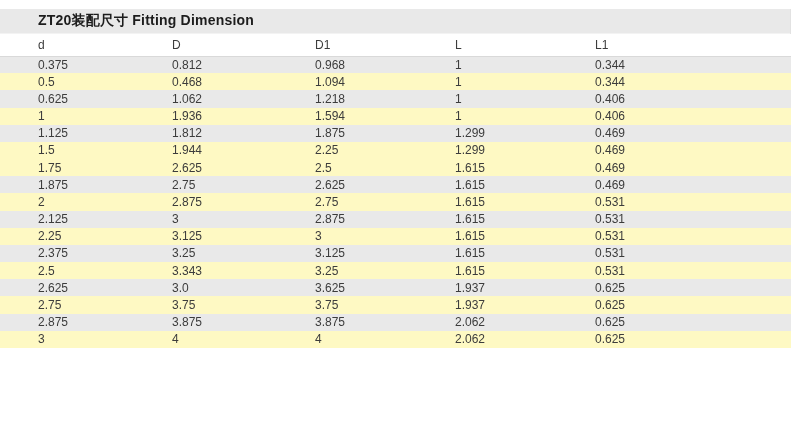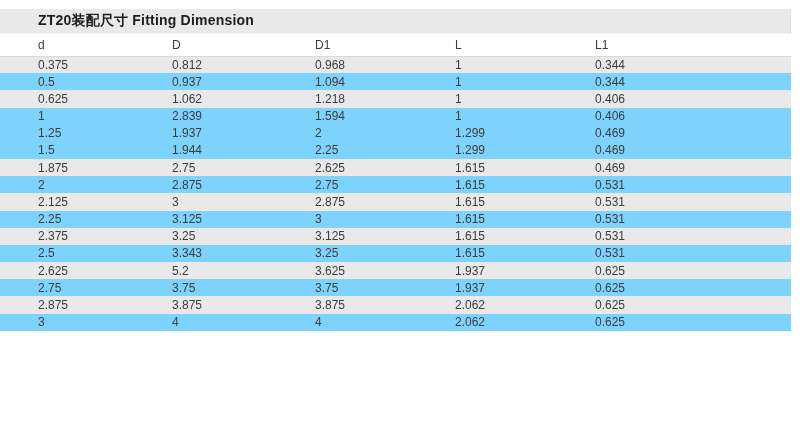--- a/index.html
+++ b/index.html
@@ -56,21 +56,21 @@
   tbody td {
     height: 17.18px;
     font-size: 12px;
     color: #3c3c3c;
     text-align: left;
     vertical-align: middle;
     white-space: nowrap;
   }
   th:first-child, td:first-child { padding-left: 38px; }
   tbody tr.even { background: #e9e9e9; }
-  tbody tr.odd  { background: #7dd3fc; }
+  tbody tr.odd  { background: #fef9c3; }
 </style>
 </head>
 <body>
 
 <div class="page">
   <div class="content">
 
     <div class="title-band">
       <span class="title">ZT20装配尺寸 Fitting Dimension</span>
     </div>
@@ -95,53 +95,60 @@
       <tbody id="table-body">
           <tr class="even">
             <td>0.375</td>
             <td>0.812</td>
             <td>0.968</td>
             <td>1</td>
             <td>0.344</td>
           </tr>
           <tr class="odd">
             <td>0.5</td>
-            <td>0.937</td>
+            <td>0.468</td>
             <td>1.094</td>
             <td>1</td>
             <td>0.344</td>
           </tr>
           <tr class="even">
             <td>0.625</td>
             <td>1.062</td>
             <td>1.218</td>
             <td>1</td>
             <td>0.406</td>
           </tr>
           <tr class="odd">
             <td>1</td>
-            <td>2.839</td>
+            <td>1.936</td>
             <td>1.594</td>
             <td>1</td>
             <td>0.406</td>
           </tr>
-          <tr class="odd">
-            <td>1.25</td>
-            <td>1.937</td>
-            <td>2</td>
+          <tr class="even">
+            <td>1.125</td>
+            <td>1.812</td>
+            <td>1.875</td>
             <td>1.299</td>
             <td>0.469</td>
           </tr>
           <tr class="odd">
             <td>1.5</td>
             <td>1.944</td>
             <td>2.25</td>
             <td>1.299</td>
             <td>0.469</td>
           </tr>
+          <tr class="odd">
+            <td>1.75</td>
+            <td>2.625</td>
+            <td>2.5</td>
+            <td>1.615</td>
+            <td>0.469</td>
+          </tr>
           <tr class="even">
             <td>1.875</td>
             <td>2.75</td>
             <td>2.625</td>
             <td>1.615</td>
             <td>0.469</td>
           </tr>
           <tr class="odd">
             <td>2</td>
             <td>2.875</td>
@@ -172,21 +179,21 @@
           </tr>
           <tr class="odd">
             <td>2.5</td>
             <td>3.343</td>
             <td>3.25</td>
             <td>1.615</td>
             <td>0.531</td>
           </tr>
           <tr class="even">
             <td>2.625</td>
-            <td>5.2</td>
+            <td>3.0</td>
             <td>3.625</td>
             <td>1.937</td>
             <td>0.625</td>
           </tr>
           <tr class="odd">
             <td>2.75</td>
             <td>3.75</td>
             <td>3.75</td>
             <td>1.937</td>
             <td>0.625</td>

